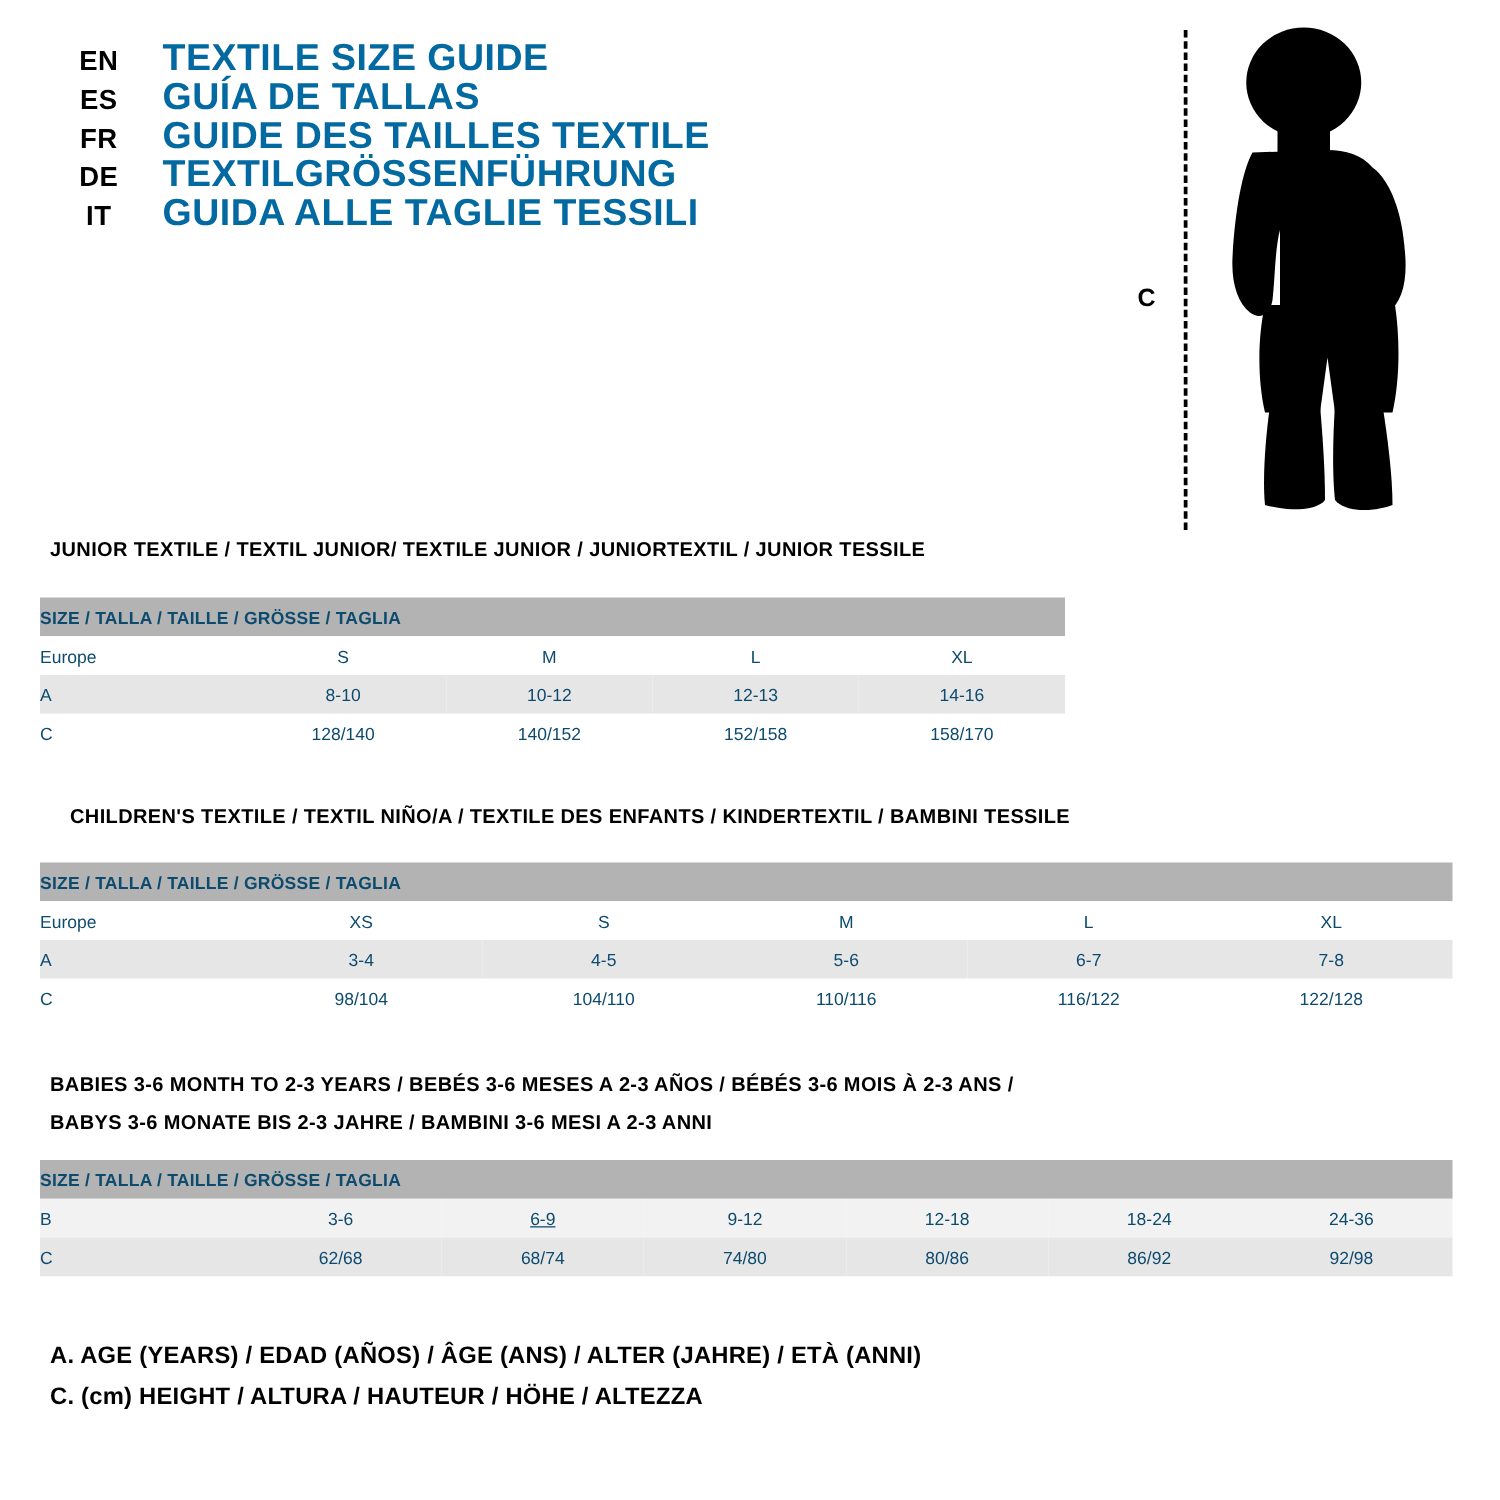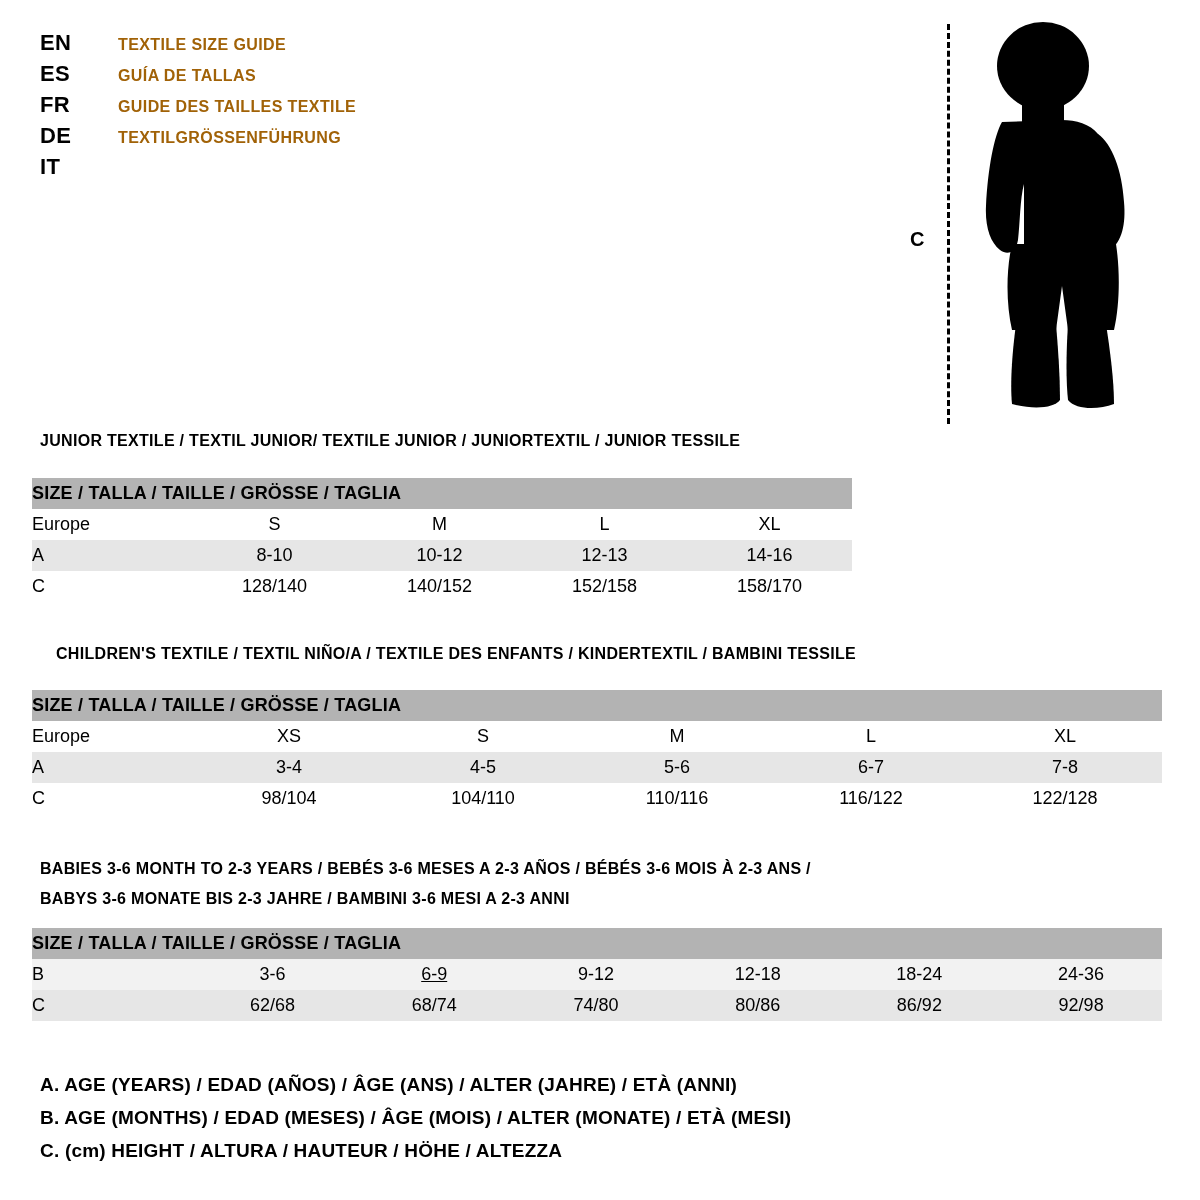--- a/index.html
+++ b/index.html
@@ -34,27 +34,29 @@
     display: flex;
     align-items: baseline;
     height: 31px;
   }
   .lang-code {
     width: 78px;
     font-size: 22px;
     font-weight: bold;
     letter-spacing: 0.4px;
     color: #000;
+    text-align: center;
   }
   .lang-text {
-    font-size: 16px;
+    font-size: 30px;
     font-weight: bold;
     letter-spacing: 0.4px;
-    color: #a16207;
+    color: #0369a1;
     white-space: nowrap;
+    margin-left: 12px;
   }
 
   
   .figure-area {
     position: absolute;
     left: 900px;
     top: 10px;
     width: 280px;
     height: 420px;
   }
@@ -91,22 +93,22 @@
   .section-title.two-line {
     line-height: 30px;
     white-space: normal;
     width: 1000px;
   }
 
   
   table.size-table {
     position: absolute;
     border-collapse: collapse;
-    font-size: 18px;
-    color: #000000;
+    font-size: 14px;
+    color: #0c4a6e;
   }
   table.size-table td {
     padding: 0;
     height: 31px;
     vertical-align: middle;
   }
   .hdr-band td {
     background: #b3b3b3;
     font-weight: bold;
     letter-spacing: 0.2px;
@@ -157,20 +159,21 @@
     <div class="lang-row">
       <span class="lang-code">FR</span>
       <span class="lang-text">GUIDE DES TAILLES TEXTILE</span>
     </div>
     <div class="lang-row">
       <span class="lang-code">DE</span>
       <span class="lang-text">TEXTILGRÖSSENFÜHRUNG</span>
     </div>
     <div class="lang-row">
       <span class="lang-code">IT</span>
+      <span class="lang-text">GUIDA ALLE TAGLIE TESSILI</span>
     </div>
   </div>
 
   <div class="figure-area">
     <span class="figure-label">C</span>
     <div class="dash-line"></div>
     <svg class="silhouette" width="200" height="410" viewBox="0 0 200 410">
       <g fill="#000000">
 
         <ellipse cx="93" cy="48" rx="46" ry="44"></ellipse>
@@ -310,17 +313,16 @@
         <td class="cell-val">74/80</td>
         <td class="cell-val">80/86</td>
         <td class="cell-val">86/92</td>
         <td class="cell-val">92/98</td>
       </tr>
     </tbody>
   </table>
 
   <div class="legend">
     <div class="legend-line">A. AGE (YEARS) / EDAD (AÑOS) / ÂGE (ANS) / ALTER (JAHRE) / ETÀ (ANNI)</div>
-    <div class="legend-line">B. AGE (MONTHS) / EDAD (MESES) / ÂGE (MOIS) / ALTER (MONATE) / ETÀ (MESI)</div>
     <div class="legend-line">C. (cm) HEIGHT / ALTURA / HAUTEUR / HÖHE / ALTEZZA</div>
   </div>
 
 </div>
 
 </body></html>

